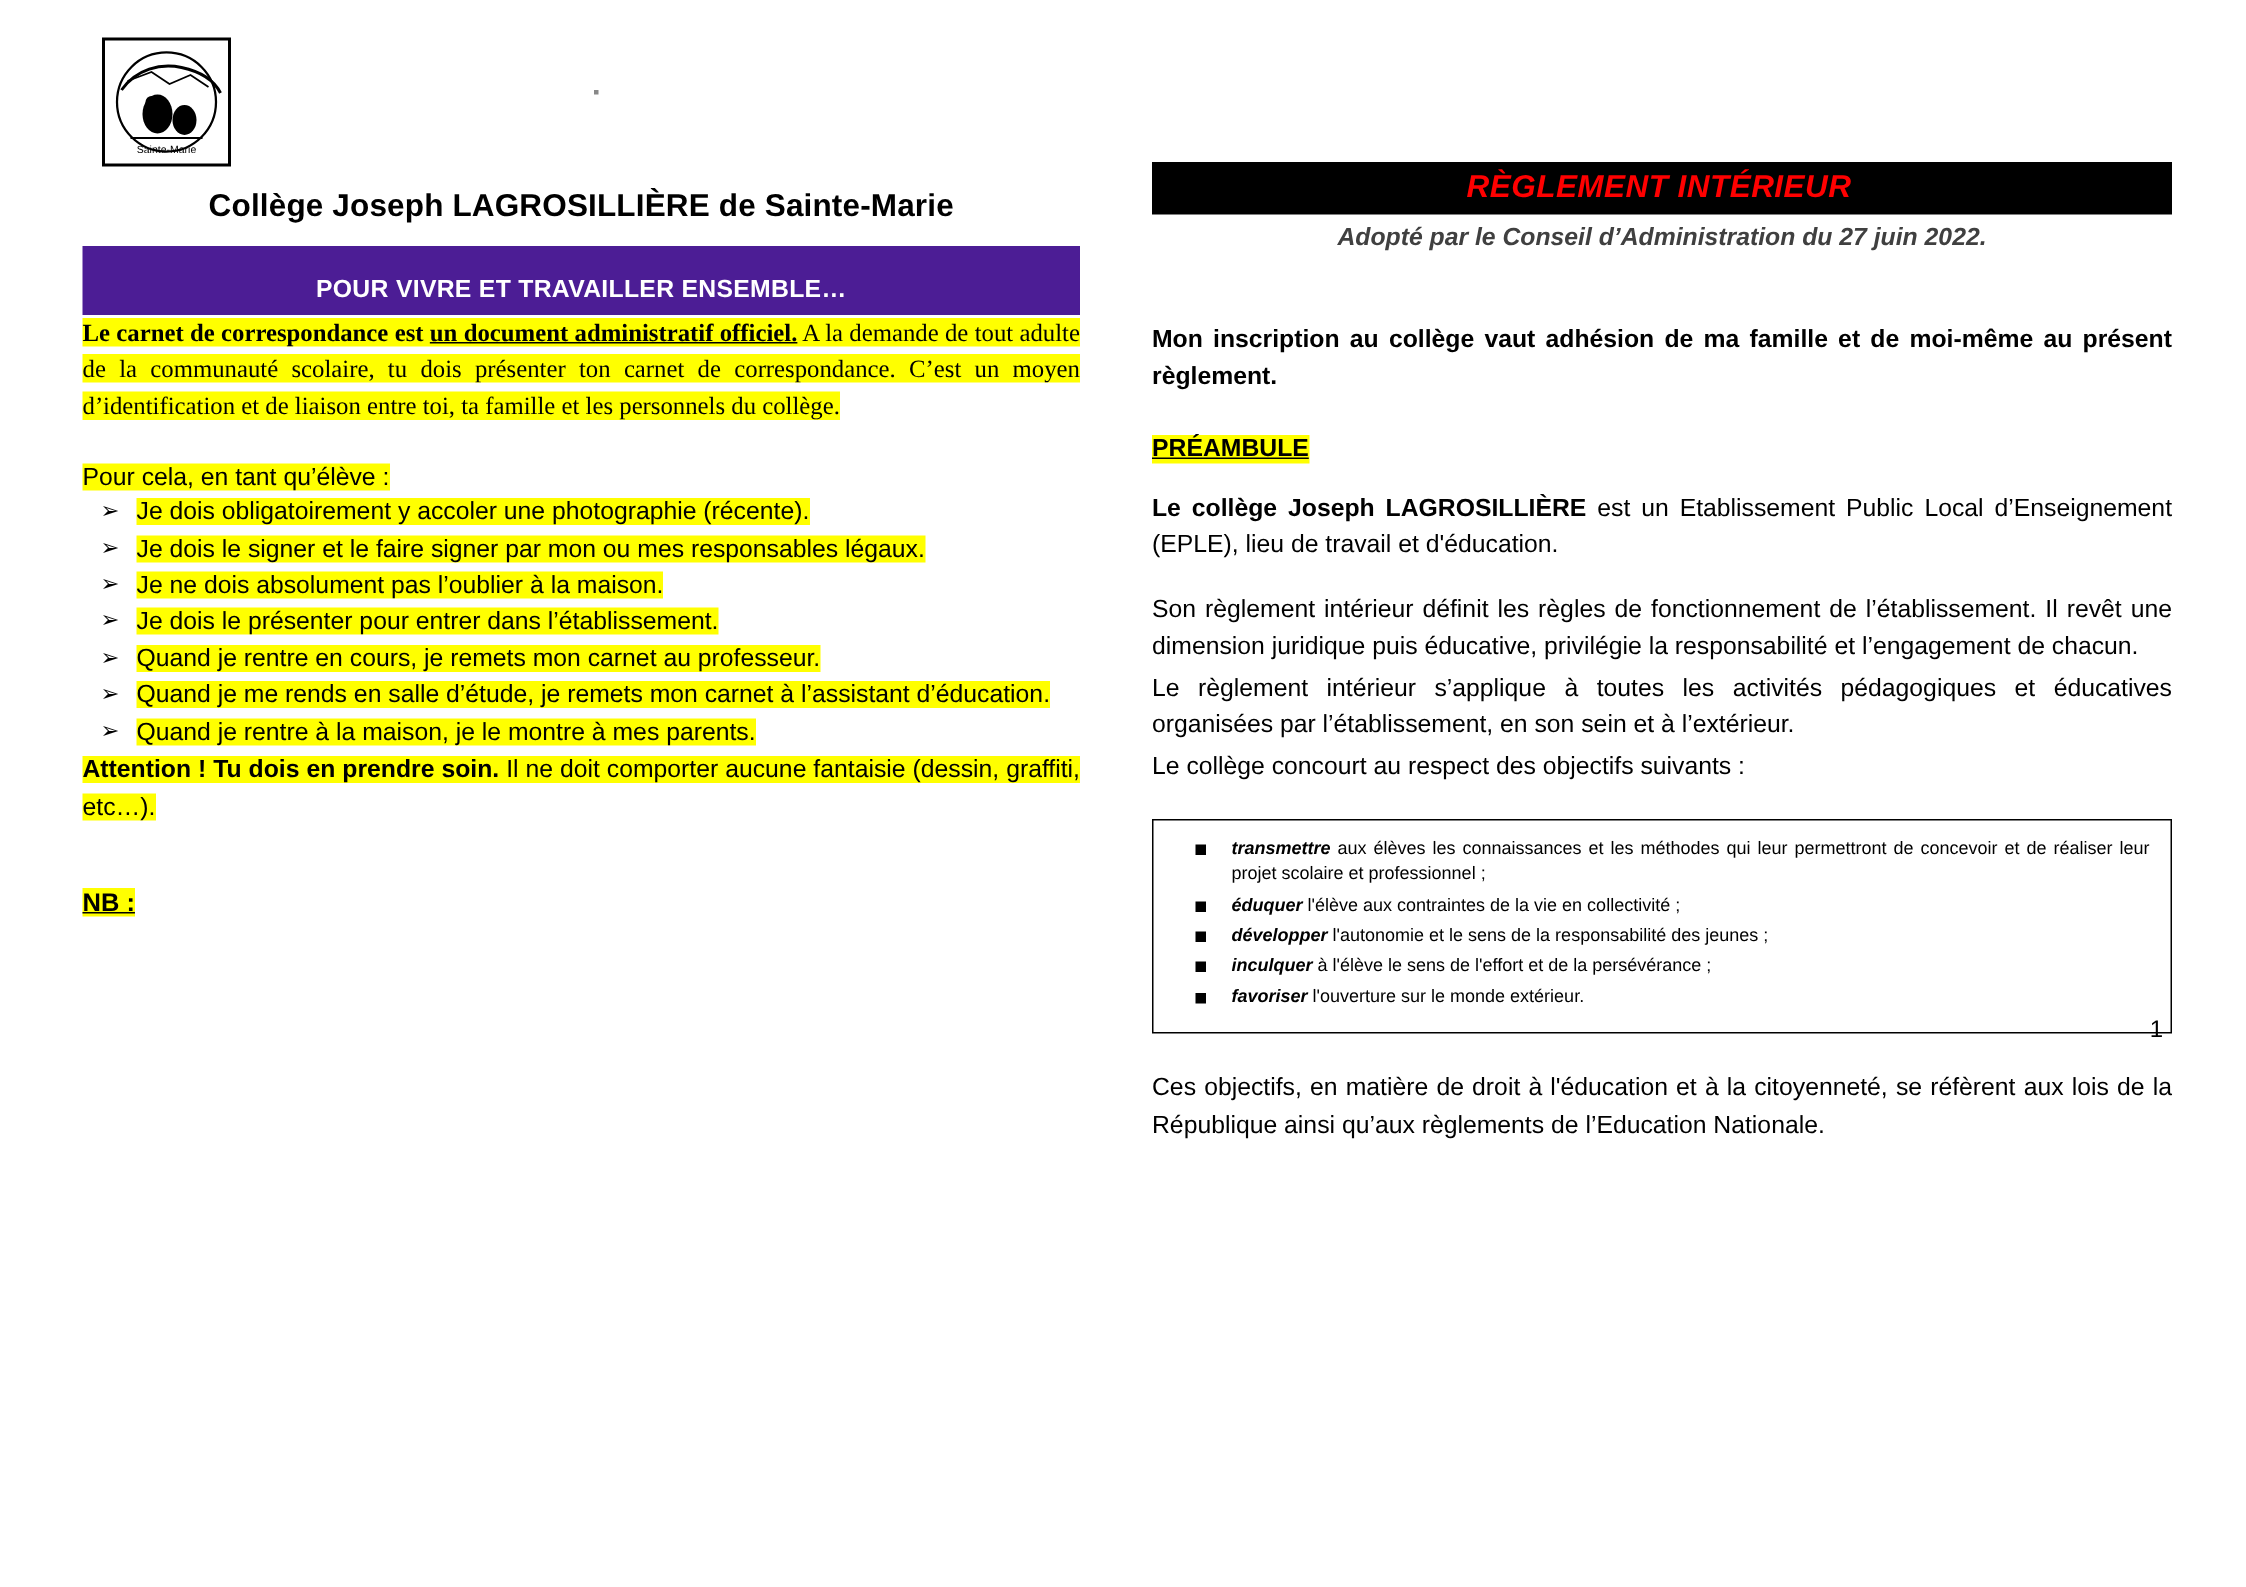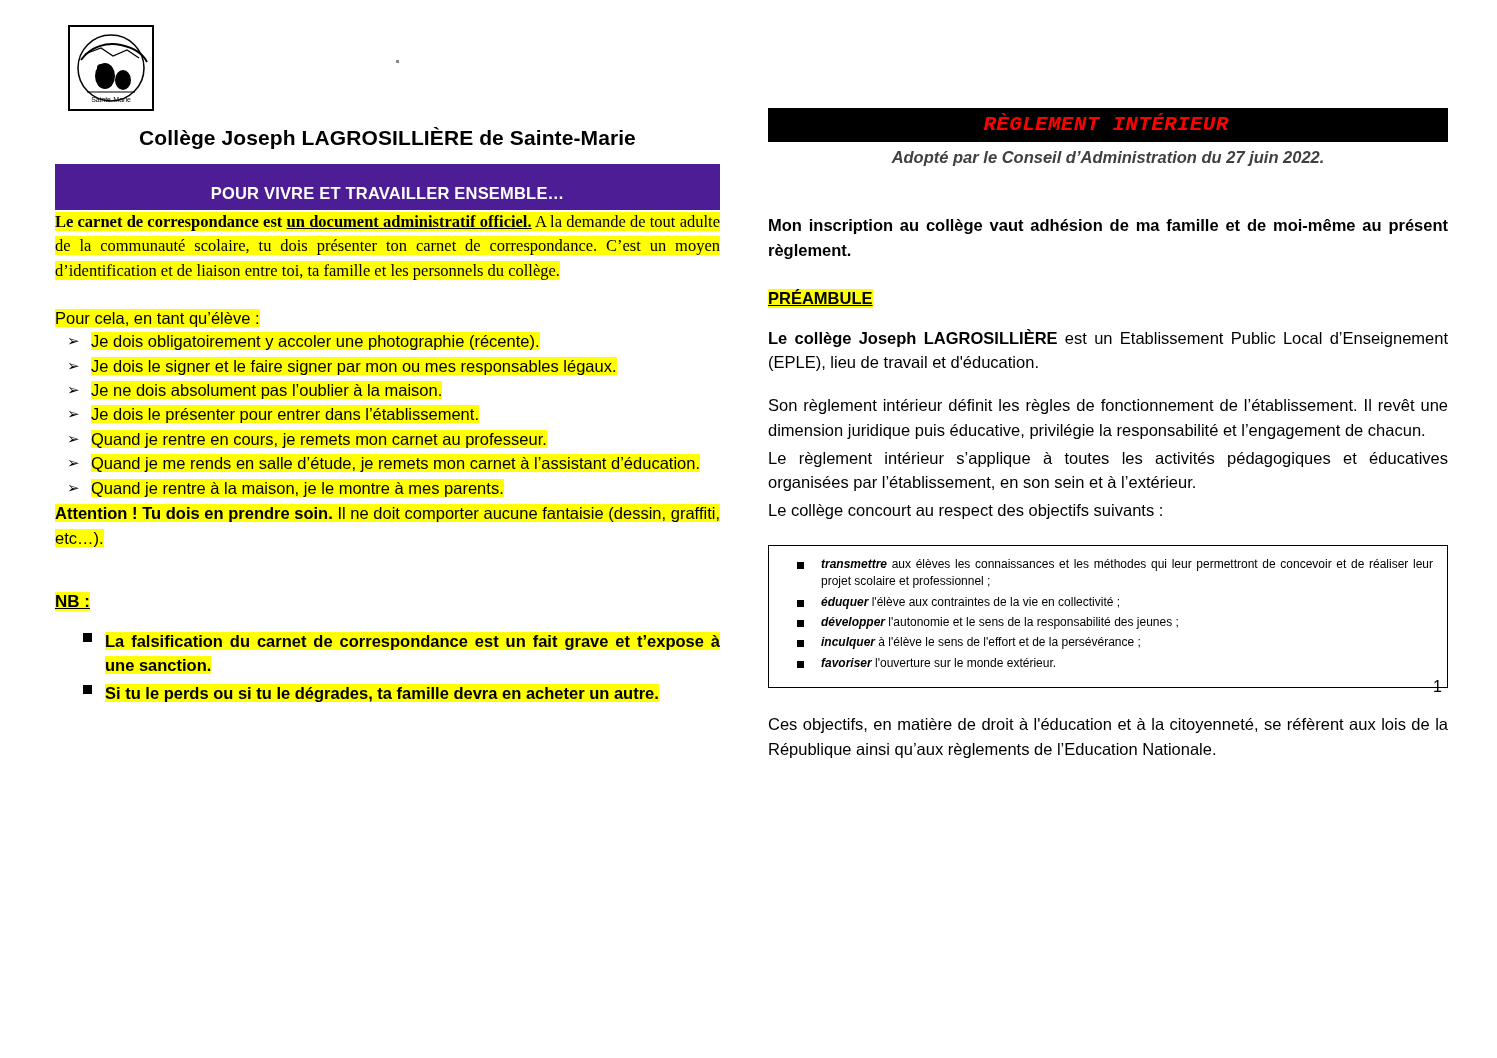--- a/index.html
+++ b/index.html
@@ -134,21 +134,20 @@
     width: 9px;
     height: 9px;
     background: #000;
   }
 
   
   .ri-band {
     background: #000000;
     text-align: center;
     padding: 5px 8px 6px 4px;
-    font-family: Liberation Mono, monospace;
   }
   .ri-band .ri-title {
     color: #ff0000;
     font-weight: bold;
     font-style: italic;
     font-size: 21px;
     letter-spacing: 0.3px;
   }
   .ri-sub {
     text-align: center;
@@ -261,24 +260,20 @@
         <li><span class="marker">➢</span><span class="hl">Je dois le présenter pour entrer dans l’établissement.</span></li>
         <li><span class="marker">➢</span><span class="hl">Quand je rentre en cours, je remets mon carnet au professeur.</span></li>
         <li><span class="marker">➢</span><span class="hl">Quand je me rends en salle d’étude, je remets mon carnet à l’assistant d’éducation.</span></li>
         <li><span class="marker">➢</span><span class="hl">Quand je rentre à la maison, je le montre à mes parents.</span></li>
       </ul>
 
       <p class="body attention"><span class="hl"><span class="b">Attention ! Tu dois en prendre soin.</span><span> Il ne doit comporter aucune fantaisie (dessin, graffiti, etc…).</span></span></p>
 
       <div class="nb-label"><span class="hl">NB :</span></div>
 
-      <ul class="square-list">
-        <li><span class="sq"></span><span class="hl">La falsification du carnet de correspondance est un fait grave et t’expose à une sanction.</span></li>
-        <li><span class="sq"></span><span class="hl">Si tu le perds ou si tu le dégrades, ta famille devra en acheter un autre.</span></li>
-      </ul>
 
     </div>
 
     <div class="col-right">
 
       <div class="ri-band">
         <span class="ri-title">RÈGLEMENT INTÉRIEUR</span>
       </div>
       <div class="ri-sub">Adopté par le Conseil d’Administration du 27 juin 2022.</div>
 

